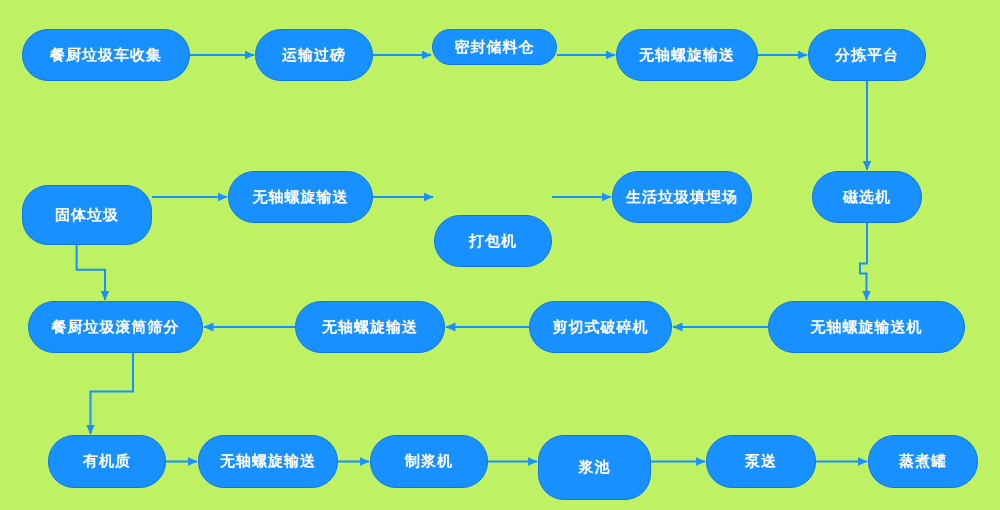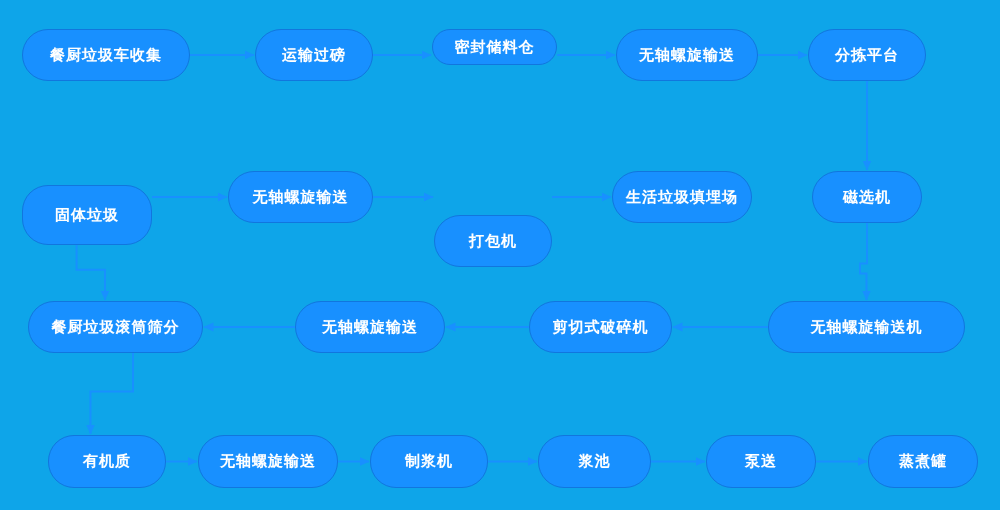--- a/index.html
+++ b/index.html
@@ -7,21 +7,21 @@
     padding: 0;
     background: #ffffff;
   }
   body {
     font-family: "Liberation Sans", "DejaVu Sans", sans-serif;
   }
   #canvas {
     position: relative;
     width: 1000px;
     height: 510px;
-    background: #0ea5e9;
+    background: #bef264;
     overflow: hidden;
   }
   #edge-layer {
     position: absolute;
     left: 0;
     top: 0;
     width: 1000px;
     height: 510px;
     pointer-events: none;
   }
@@ -121,21 +121,21 @@
       </div>
       <div class="node" style="left: 48px; top: 435px; width: 118px; height: 53px; background: rgb(24, 144, 255); border-color: rgb(17, 118, 222); color: rgb(255, 255, 255);">
         <span>有机质</span>
       </div>
       <div class="node" style="left: 198px; top: 435px; width: 140px; height: 53px; background: rgb(24, 144, 255); border-color: rgb(17, 118, 222); color: rgb(255, 255, 255);">
         <span>无轴螺旋输送</span>
       </div>
       <div class="node" style="left: 370px; top: 435px; width: 118px; height: 53px; background: rgb(24, 144, 255); border-color: rgb(17, 118, 222); color: rgb(255, 255, 255);">
         <span>制浆机</span>
       </div>
-      <div class="node" style="left: 538px; top: 435px; width: 113px; height: 53px; background: rgb(24, 144, 255); border-color: rgb(17, 118, 222); color: rgb(255, 255, 255);">
+      <div class="node" style="left: 538px; top: 435px; width: 113px; height: 65px; background: rgb(24, 144, 255); border-color: rgb(17, 118, 222); color: rgb(255, 255, 255);">
         <span>浆池</span>
       </div>
       <div class="node" style="left: 706px; top: 435px; width: 110px; height: 53px; background: rgb(24, 144, 255); border-color: rgb(17, 118, 222); color: rgb(255, 255, 255);">
         <span>泵送</span>
       </div>
       <div class="node" style="left: 868px; top: 435px; width: 110px; height: 53px; background: rgb(24, 144, 255); border-color: rgb(17, 118, 222); color: rgb(255, 255, 255);">
         <span>蒸煮罐</span>
       </div>
     </div>
 </div>

